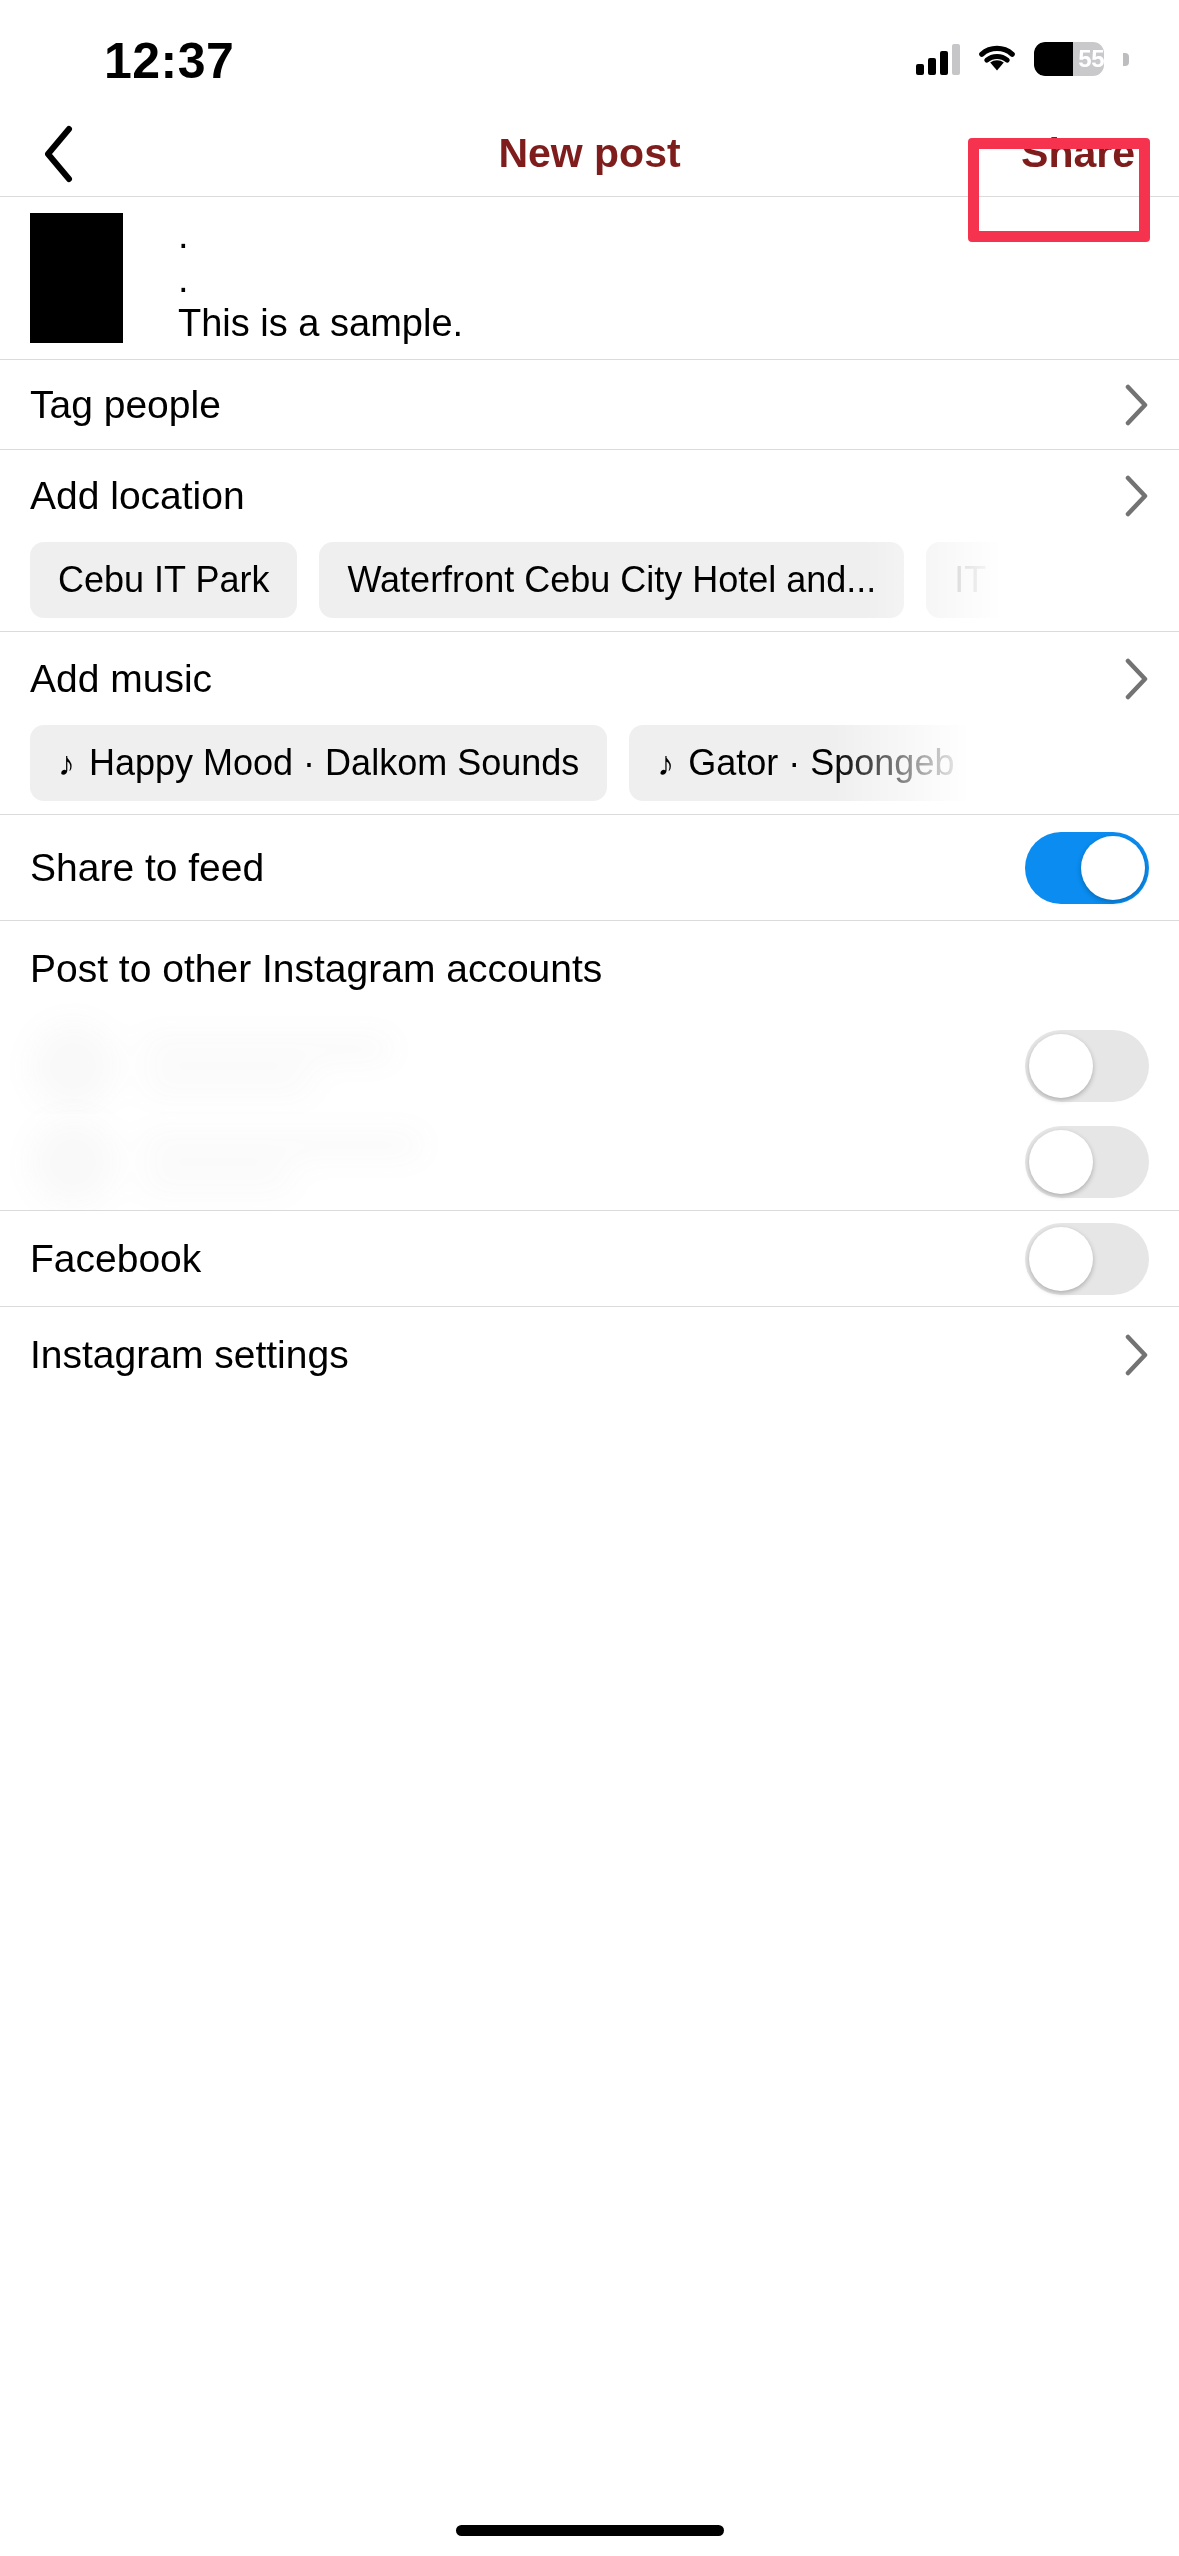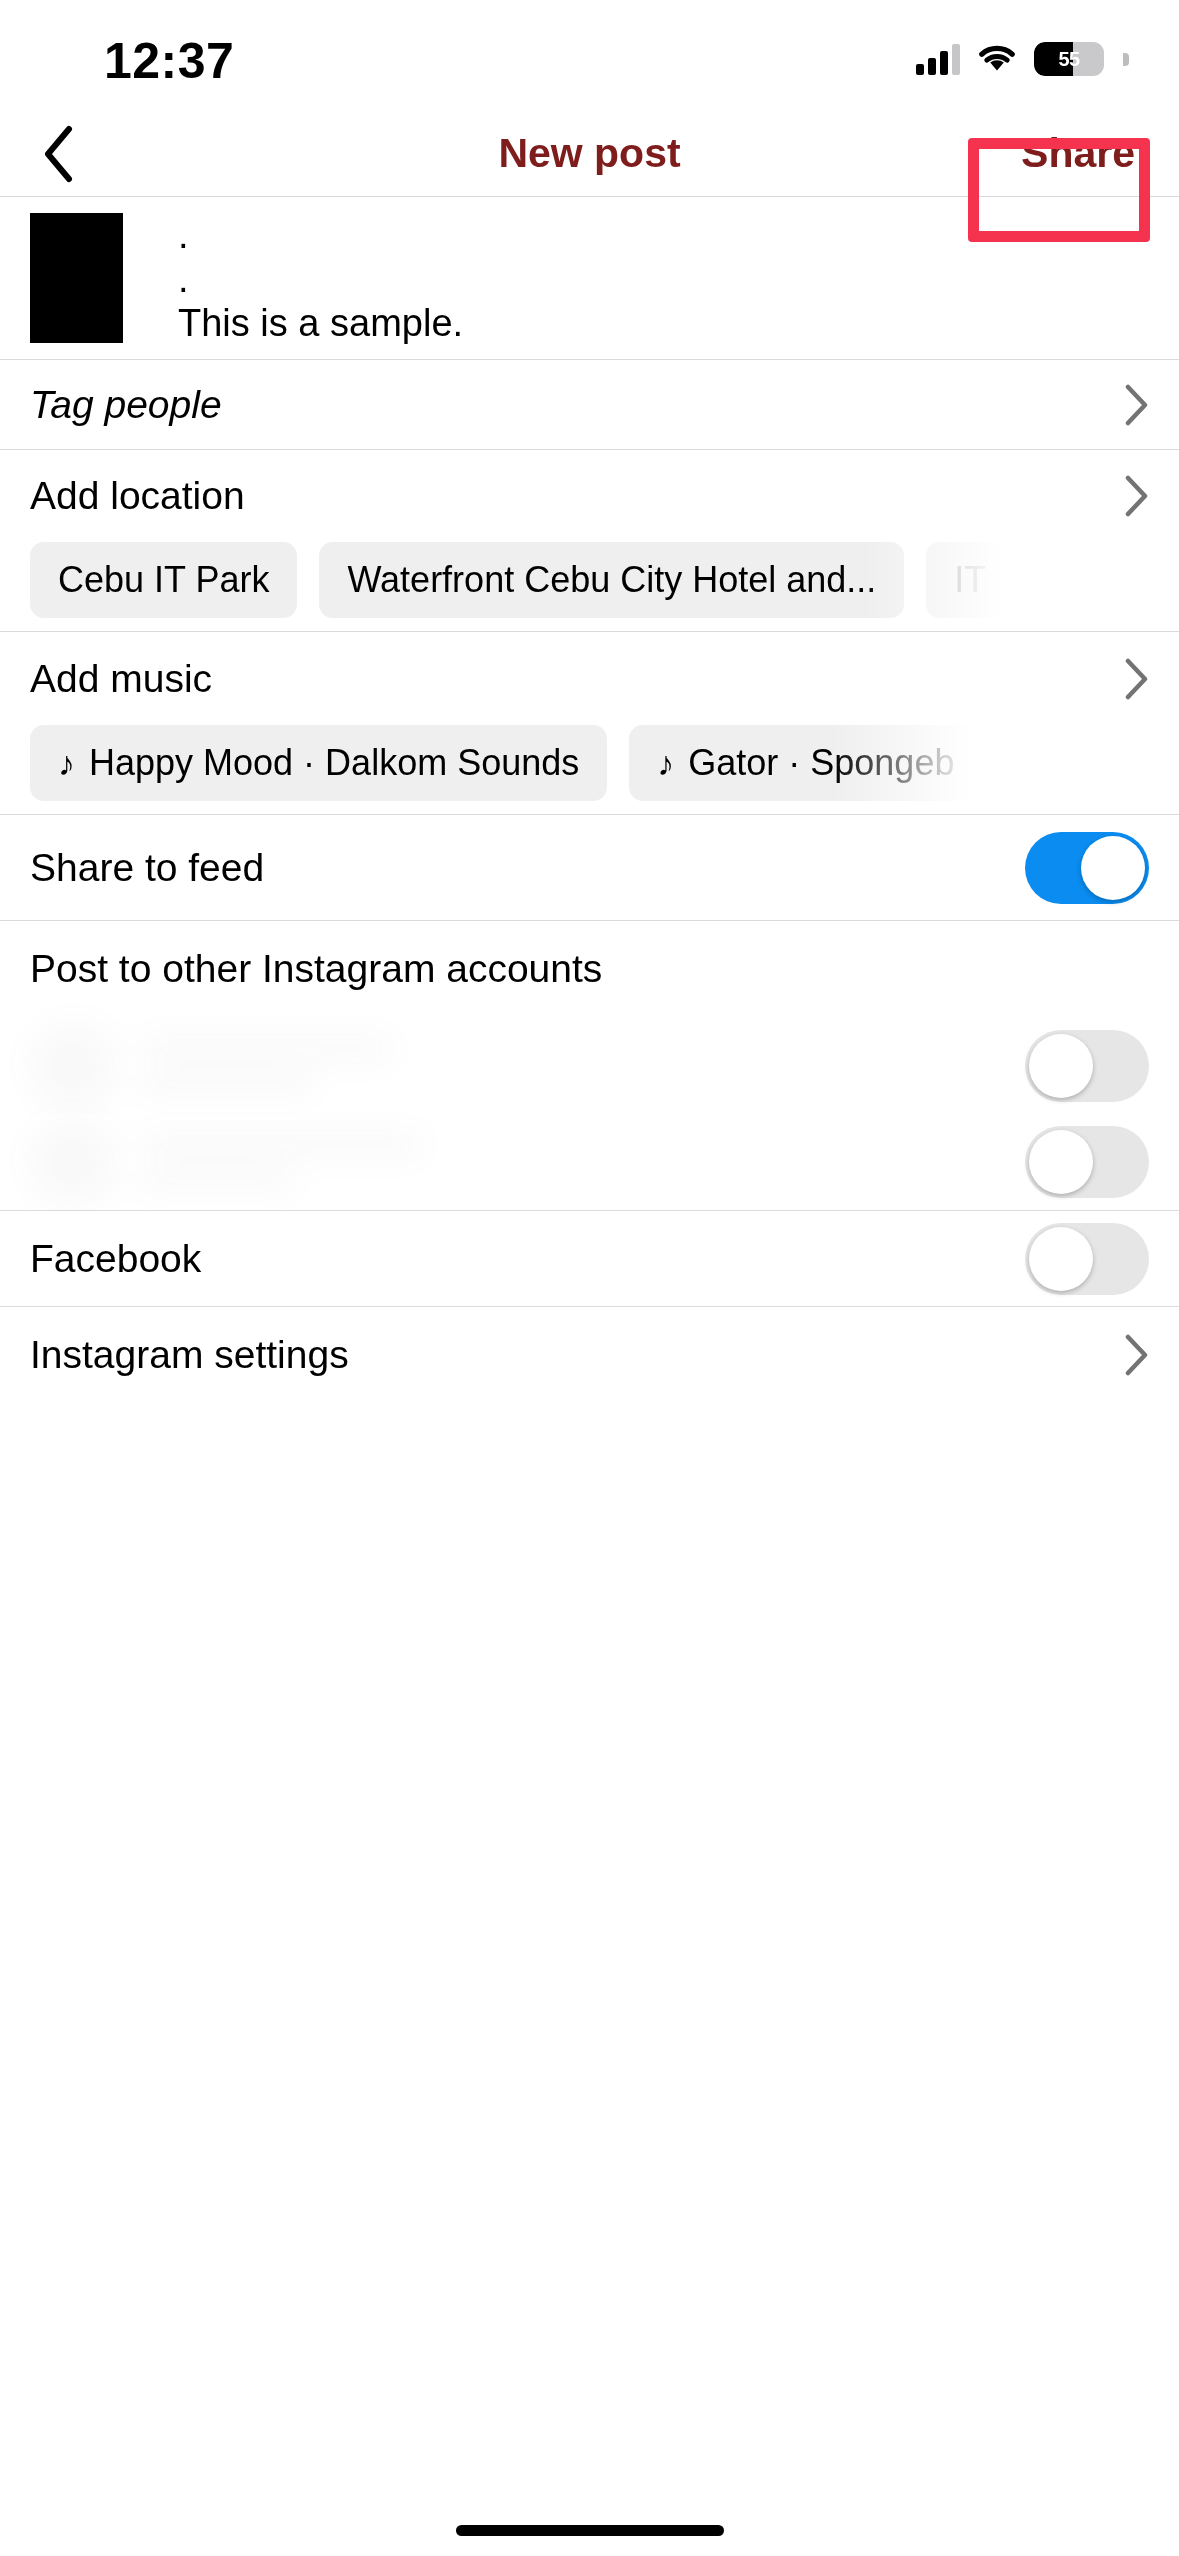--- a/index.html
+++ b/index.html
@@ -37,22 +37,22 @@
   .battery {
     position: relative; width: 70px; height: 34px;
     border-radius: 11px; background: #c9c9cb; overflow: hidden;
     display:flex; align-items:center;
   }
   .battery .fill {
     position:absolute; left:0; top:0; bottom:0; width:55%;
     background:#000; border-radius: 11px 0 0 11px;
   }
   .battery .pct {
-    position: relative; z-index:2; width:100%; text-align:center;
-    font-size: 20px; font-weight: 700; color:#fff; line-height: 34px;
+    position: relative; z-index:2; width:100%; text-align:right;
+    font-size: 24px; font-weight: 700; color:#fff; line-height: 34px;
     letter-spacing: -0.5px;
   }
   .battery-tip {
     width: 6px; height: 13px; background:#bdbdbf;
     border-radius: 0 4px 4px 0; margin-left: 3px;
   }
 
   
   .navbar {
     position: absolute; top: 110px; left: 0; width: 1179px; height: 87px;
@@ -206,21 +206,21 @@
   <div class="caption-row">
     <div class="post-thumb"></div>
     <div class="caption-text">
       <span>.</span>
       <span>.</span>
       <span>.</span>
       <span>This is a sample.</span>
     </div>
   </div>
 
-  <div class="row" style="top:360px; height:90px;font-style:italic;">
+  <div class="row" style="top:360px; height:90px;">
     <div class="row-inner" style="height:89px;">
       <span class="row-label">Tag people</span>
       <svg class="chevron-right" viewBox="0 0 24 42" aria-hidden="true">
         <path d="M3 3 L20 21 L3 39" stroke="#737373" stroke-width="4.5" fill="none" stroke-linecap="round" stroke-linejoin="round"></path>
       </svg>
     </div>
   </div>
 
   <div class="row" style="top:450px; height:182px;">
     <div class="row-inner" style="height:92px;">

